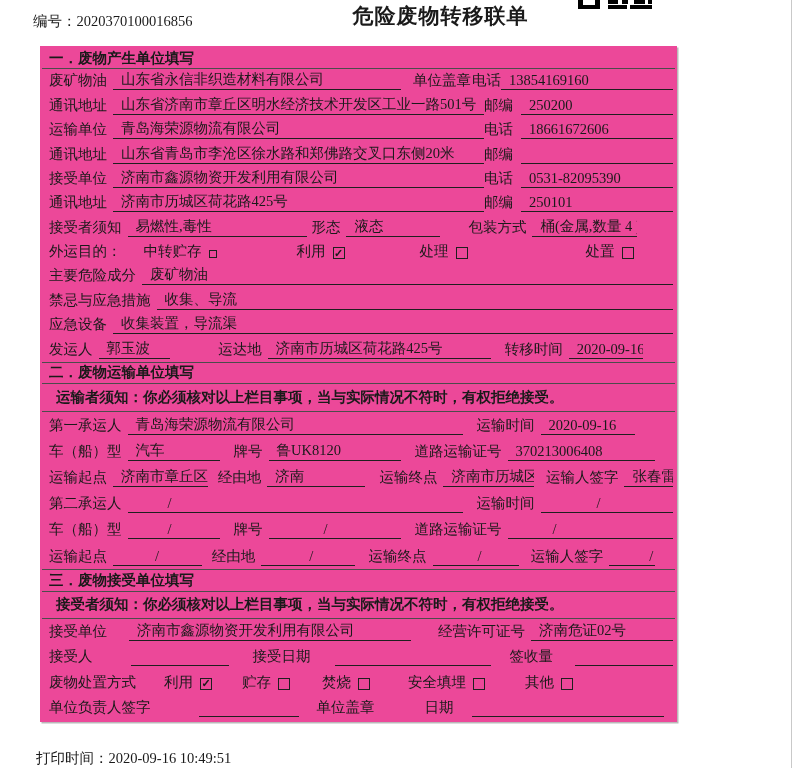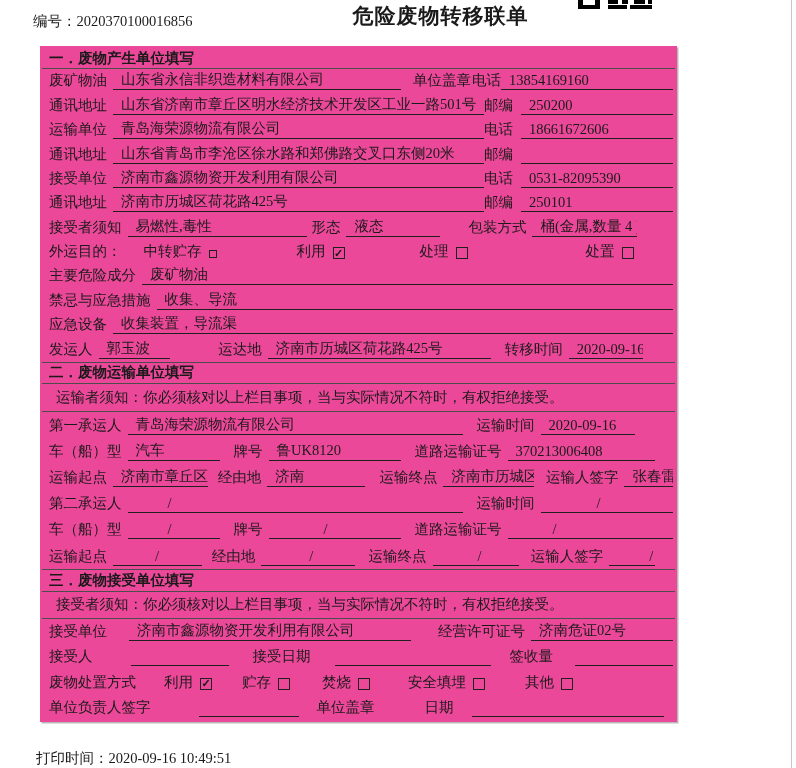--- a/index.html
+++ b/index.html
@@ -22,21 +22,21 @@
 
   .form { position:absolute; left:40px; top:46px; width:637px; border:2px solid #ec4899;
           box-shadow:1.5px 1.5px 0 #b9b9b9; background:#ec4899; }
 
   .sec-header { border-top:1px solid #4c4c4c; border-bottom:1px solid #4c4c4c;
                 font-weight:bold; font-size:14.5px; display:flex; align-items:center;
                 padding-left:7px; }
   .sec-header.first { border-top:none; }
   .h1 { height:21px; } .h2 { height:22px; } .h3 { height:23px; }
 
-  .notice-row { border-bottom:1px solid #4c4c4c; display:flex; align-items:center; padding-left:14px; }
+  .notice-row { border-bottom:1px solid #4c4c4c; display:flex; align-items:center; padding-left:14px;font-weight:bold; }
   .n2 { height:28px; } .n3 { height:27px; }
 
   .sec-body { }
   .row { display:flex; align-items:flex-end; padding:0 2px 3px 7px; }
   .s1 .row { height:24.38px; }
   .s2 .row { height:26.2px;font-family:Liberation Serif, serif; }
   .s3 .row { height:25.3px; }
 
   .lbl { white-space:nowrap; }
   .u { border-bottom:1px solid #1f1f1f; margin-left:6px; padding:0 3px 0 8px;

